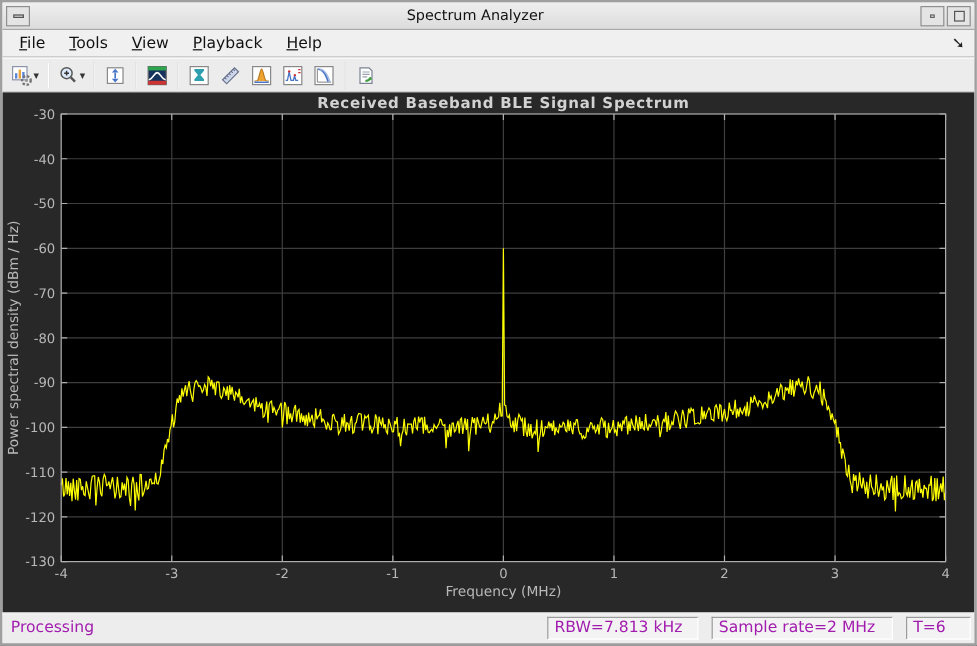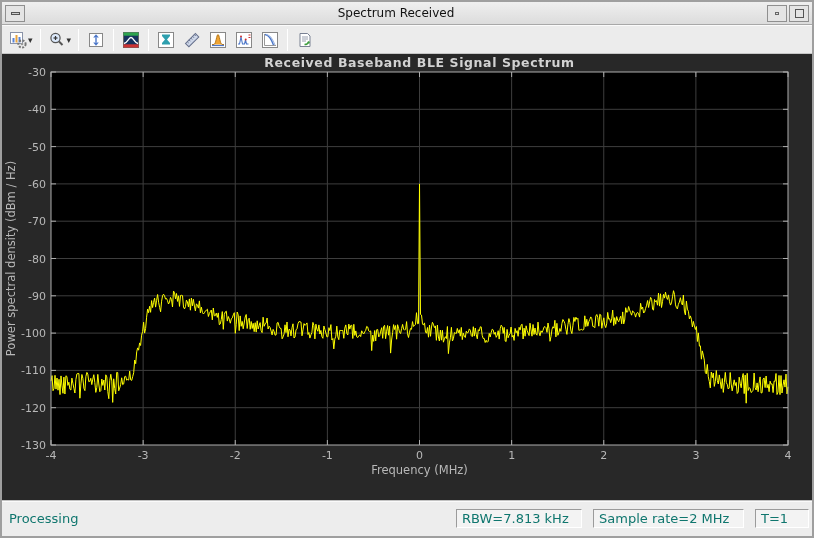--- a/index.html
+++ b/index.html
@@ -26,46 +26,55 @@
   .toolbar{height:29px;background:#ececec;border-top:1px solid #fbfbfb;border-bottom:1px solid #c6c6c6;
            display:flex;align-items:center;padding-left:4px;flex:0 0 auto;}
   .tbtn{height:24px;min-width:24px;display:flex;align-items:center;justify-content:center;
         border:1px solid transparent;margin:0 1px;background:transparent;padding:0 1px;}
   .caret{font-size:9px;color:#333;margin-left:1px;}
   .tsep{width:1px;height:22px;background:#a9a9a9;border-right:1px solid #fff;margin:0 4px;}
   
   .plot-panel{flex:1 1 auto;background:#282828;position:relative;}
   .plot-panel svg{position:absolute;left:0;top:0;}
   
-  .statusbar{height:36px;background:#ededed;border-top:1px solid #c2c2c2;box-shadow:inset 0 1px 0 #fafafa;
-             display:flex;align-items:center;font-size:13px;color:#0f766e;padding:0 3px;flex:0 0 auto;}
+  .statusbar{height:26px;background:#ededed;border-top:1px solid #c2c2c2;box-shadow:inset 0 1px 0 #fafafa;
+             display:flex;align-items:center;font-size:13px;color:#a21caf;padding:0 3px;flex:0 0 auto;}
   .status-left{padding-left:4px;}
   .status-spacer{flex:1;}
   .status-field{height:19px;display:flex;align-items:center;padding:0 5px;margin-left:11px;
                 background:#f3f3f3;border:1px solid #9b9b9b;border-bottom-color:#fff;border-right-color:#fff;
                 white-space:nowrap;}
 </style>
 </head>
 <body>
 
 <div class="window">
 
   <div class="titlebar">
     <div class="win-btn">
       <span class="glyph-dash"></span>
     </div>
-    <div class="tb-title">Spectrum Received</div>
+    <div class="tb-title">Spectrum Analyzer</div>
     <div class="win-btn">
       <span class="glyph-dot"></span>
     </div>
     <div class="win-btn">
       <span class="glyph-square"></span>
     </div>
   </div>
 
+  <div class="menubar">
+    <span class="menu-item"><u>F</u>ile</span>
+    <span class="menu-item"><u>T</u>ools</span>
+    <span class="menu-item"><u>V</u>iew</span>
+    <span class="menu-item"><u>P</u>layback</span>
+    <span class="menu-item"><u>H</u>elp</span>
+    <span class="menubar-spacer"></span>
+    <span class="dock-icon">➘</span>
+  </div>
 
   <div class="toolbar">
     <button class="tbtn">
       <svg width="18" height="18" viewBox="0 0 18 18">
         <rect x="1.5" y="1.5" width="12" height="11" fill="#fff" stroke="#8a93a8"></rect>
         <rect x="3.5" y="7" width="2" height="4.5" fill="#5b84d6"></rect>
         <rect x="6.5" y="4" width="2" height="7.5" fill="#e8a33d"></rect>
         <rect x="9.5" y="6" width="2" height="5.5" fill="#5b84d6"></rect>
         <circle cx="13" cy="13" r="3.6" fill="none" stroke="#777" stroke-width="2" stroke-dasharray="2 1.4"></circle>
         <circle cx="13" cy="13" r="1.3" fill="#9a9a9a"></circle>
@@ -236,16 +245,16 @@
         <text x="417.5" y="420" fill="#b8b8b8" font-size="11.5" text-anchor="middle">Frequency (MHz)</text>
         <text x="13" y="204.5" fill="#b8b8b8" font-size="11.5" text-anchor="middle" transform="rotate(-90 13 204.5)">Power spectral density (dBm / Hz)</text>
       </svg>
   </div>
 
   <div class="statusbar">
     <span class="status-left">Processing</span>
     <span class="status-spacer"></span>
     <span class="status-field" style="width:126px">RBW=7.813 kHz</span>
     <span class="status-field" style="width:151px">Sample rate=2 MHz</span>
-    <span class="status-field" style="width:54px">T=1</span>
+    <span class="status-field" style="width:54px">T=6</span>
   </div>
 
 </div>
 
 </body></html>

